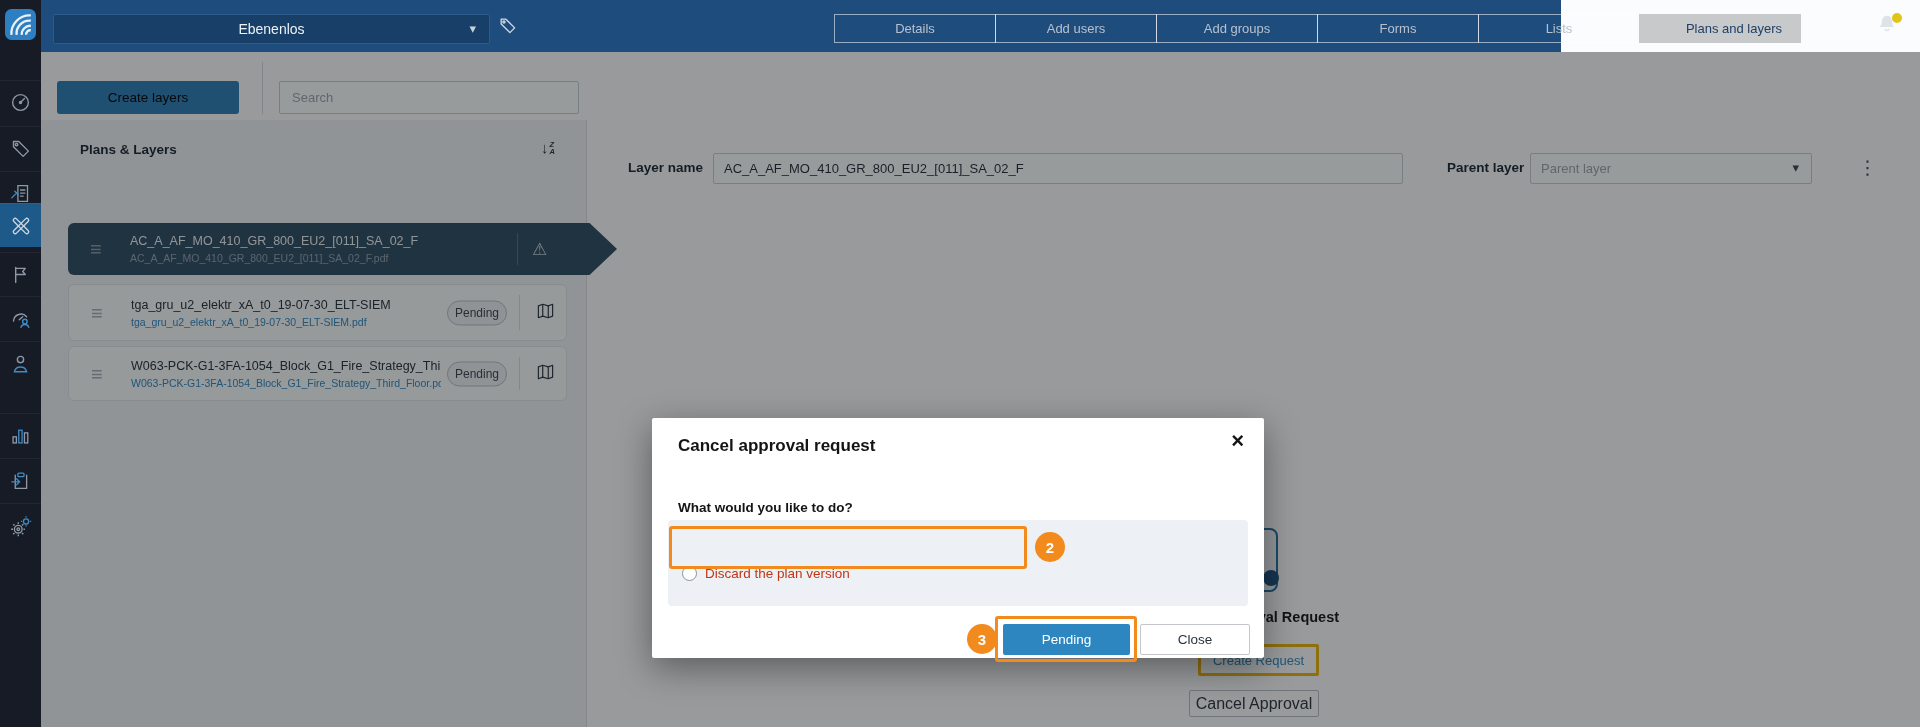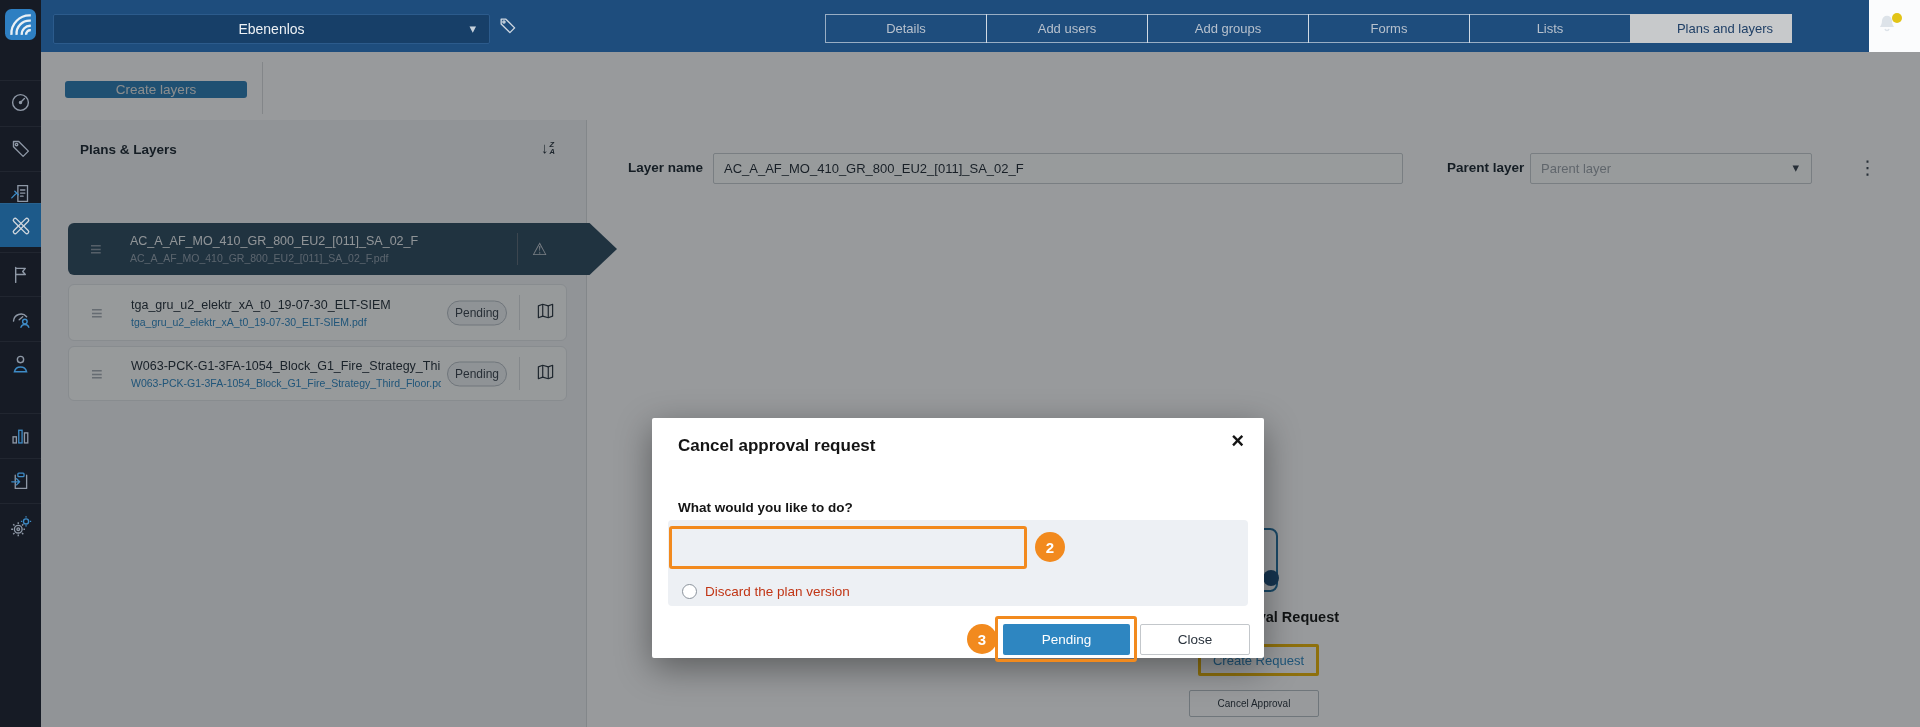--- a/index.html
+++ b/index.html
@@ -10,40 +10,40 @@
   
   .sidebar { position:absolute; left:0; top:0; width:41px; height:727px; background:#161B25; z-index:20; }
   .side-logo { position:absolute; left:5px; top:9px; width:31px; height:31px; cursor:pointer; }
   .side-cell { position:absolute; left:0; width:41px; height:44px; display:flex; align-items:center; justify-content:center;
                color:#8E98A6; border-top:1px solid rgba(255,255,255,0.05); cursor:pointer; }
   .side-cell.active { background:#1D5A8A; color:#D3DAE1; }
   .side-cell svg { display:block; }
   .blueacc { stroke:#3E8CC7; }
 
   
-  .topbar { position:absolute; left:41px; top:0; width:1828px; height:52px; background:#1E4D7D; z-index:15; }
+  .topbar { position:absolute; left:41px; top:0; width:1520px; height:52px; background:#1E4D7D; z-index:15; }
   .proj-select { position:absolute; left:12px; top:14px; width:437px; height:30px; background:#173F68;
                  border:1px solid #2c5b8c; border-radius:2px; color:#EDF1F5; font-size:14px;
                  display:flex; align-items:center; justify-content:center; cursor:pointer; }
   .proj-select .caret { position:absolute; right:13px; top:6px; color:#C6D1DC; font-size:13px; }
   .topbar-tag { position:absolute; left:457px; top:16px; color:#CFD8E2; cursor:pointer; }
   .tabs { position:absolute; left:776px; top:14px; height:29px; display:flex; }
   .tab { width:162px; height:29px; border:1px solid rgba(255,255,255,0.55); margin-left:-1px;
          color:#B7C1CD; font-size:13px; display:flex; align-items:center; justify-content:center; cursor:pointer; }
-  .tab:first-child { margin-left:8px; }
+  .tab:first-child { margin-left:17px; }
   .tab.active { background:#C7C9CB; color:#1F3F66; border-color:#C7C9CB;padding-left:28px; }
   .bell { position:absolute; left:1835px; top:13px; width:26px; height:26px; cursor:pointer; }
   .bell-dot { position:absolute; left:16px; top:0px; width:10px; height:10px; border-radius:50%; background:#E2C417; }
 
   
   .content { position:absolute; left:41px; top:52px; width:1879px; height:675px; background:#FBFCFD; }
 
   .btn { border:none; border-radius:3px; cursor:pointer; font-family:"Liberation Sans",sans-serif; }
-  .create-btn { position:absolute; left:24px; top:29px; width:182px; height:17px; background:#2B7CB5;
-                color:#e5e5e5; font-size:13.5px; }
+  .create-btn { position:absolute; left:16px; top:29px; width:182px; height:33px; background:#2B7CB5;
+                color:#000000; font-size:13.5px; }
   .tool-divider { position:absolute; left:221px; top:10px; height:52px; width:1px; background:#D7DADD; }
   .search-input { position:absolute; left:238px; top:29px; width:300px; height:33px; border:1px solid #C7CBD0;
                   border-radius:2px; background:#FCFDFE; padding-left:12px; font-size:13px; color:#333;
                   font-family:"Liberation Sans",sans-serif; }
   .search-input::placeholder { color:#9CA3AB; }
   .delete-btn { position:absolute; left:1672px; top:30px; width:196px; height:31px; background:#D94B12;
                 color:#F6EDE8; font-size:13px; display:flex; align-items:center; justify-content:center; gap:8px; }
 
   
   .panel { position:absolute; left:0; top:68px; width:546px; height:607px; background:#EFF1F4; border-right:1px solid #D8DBDE; }
@@ -85,32 +85,32 @@
   .kebab { position:absolute; left:1817px; top:103px; font-size:19px; color:#3A4450; cursor:pointer; line-height:26px; }
 
   
   .hidden-btn { position:absolute; left:1182px; top:476px; width:55px; height:64px; border:2px solid #2471A3;
                 border-radius:8px; background:#F4F7FA; }
   .hidden-btn .dot { position:absolute; left:38px; top:40px; width:16px; height:16px; border-radius:50%; background:#1D4F7C; }
   .appr-heading { position:absolute; left:1174px; top:557px; font-size:14.5px; font-weight:bold; color:#141414; white-space:nowrap; }
   .create-req { position:absolute; left:1157px; top:592px; width:121px; height:32px; background:#FBFCFD;
                 border:3px solid #eab308; border-radius:2px; color:#2E86C1; font-size:13px; }
   .cancel-appr { position:absolute; left:1148px; top:638px; width:130px; height:27px; background:#FBFCFD;
-                 border:1px solid #B6BDC5; border-radius:2px; color:#2A333D; font-size:10px; }
+                 border:1px solid #B6BDC5; border-radius:2px; color:#2A333D; font-size:16px; }
 
   
   .overlay { position:absolute; left:0; top:0; width:1879px; height:675px; background:rgba(15,18,22,0.42); z-index:40; }
   .modal { position:absolute; left:611px; top:366px; width:612px; height:240px; background:#FFFFFF; border-radius:2px;
            box-shadow:0 10px 35px rgba(0,0,0,0.4); z-index:60; }
   .modal-title { position:absolute; left:26px; top:18px; font-size:17px; font-weight:bold; color:#141414; }
   .modal-close { position:absolute; right:20px; top:10px; font-size:22px; font-weight:bold; color:#141414; cursor:pointer; }
   .modal-q { position:absolute; left:26px; top:82px; font-size:13.5px; font-weight:bold; color:#141414; }
   .opt-panel { position:absolute; left:16px; top:102px; width:580px; height:86px; background:#EDF0F4; border-radius:4px; }
   .opt-row { position:absolute; left:0; width:100%; height:36px; cursor:pointer; }
-  .opt-row.r1 { top:8px; } .opt-row.r2 { top:54px; }
+  .opt-row.r1 { top:8px; } .opt-row.r2 { top:36px; }
   .radio { position:absolute; left:14px; top:10px; width:15px; height:15px; border-radius:50%; background:#fff; }
   .radio.on { border:1.5px solid #2E86C1; }
   .radio.on::after { content:""; position:absolute; left:3px; top:3px; width:7px; height:7px; border-radius:50%; background:#2E86C1; }
   .radio.off { border:1.5px solid #8B939C; }
   .opt-label { position:absolute; left:37px; top:10px; font-size:13.5px; color:#1A232D; white-space:nowrap; }
   .opt-label.red { color:#C13515; }
   .continue-btn { position:absolute; left:351px; top:206px; width:127px; height:31px; background:#2E86C1;
                   border-radius:2px; color:#fff; font-size:13.5px; }
   .close-btn { position:absolute; left:488px; top:206px; width:110px; height:31px; background:#fff;
                border:1px solid #C3C7CB; border-radius:2px; color:#2A333D; font-size:13.5px; }
@@ -240,20 +240,21 @@
         <path d="M9.8 17.5 a2.3 2.3 0 0 0 4.4 0" fill="none" stroke="#DDE3E9" stroke-width="1.5"></path>
       </svg>
       <span class="bell-dot"></span>
     </div>
   </div>
 
   <div class="content">
 
     <button class="btn create-btn">Create layers</button>
     <div class="tool-divider"></div>
+    <input class="search-input" type="text" placeholder="Search" style="">
 
     <div class="panel">
       <div class="panel-title">Plans &amp; Layers</div>
       <div class="sort-icon">
         <span class="arrow">↓</span>
         <span class="za">
             <i>Z</i>
             <i>A</i>
           </span>
       </div>

